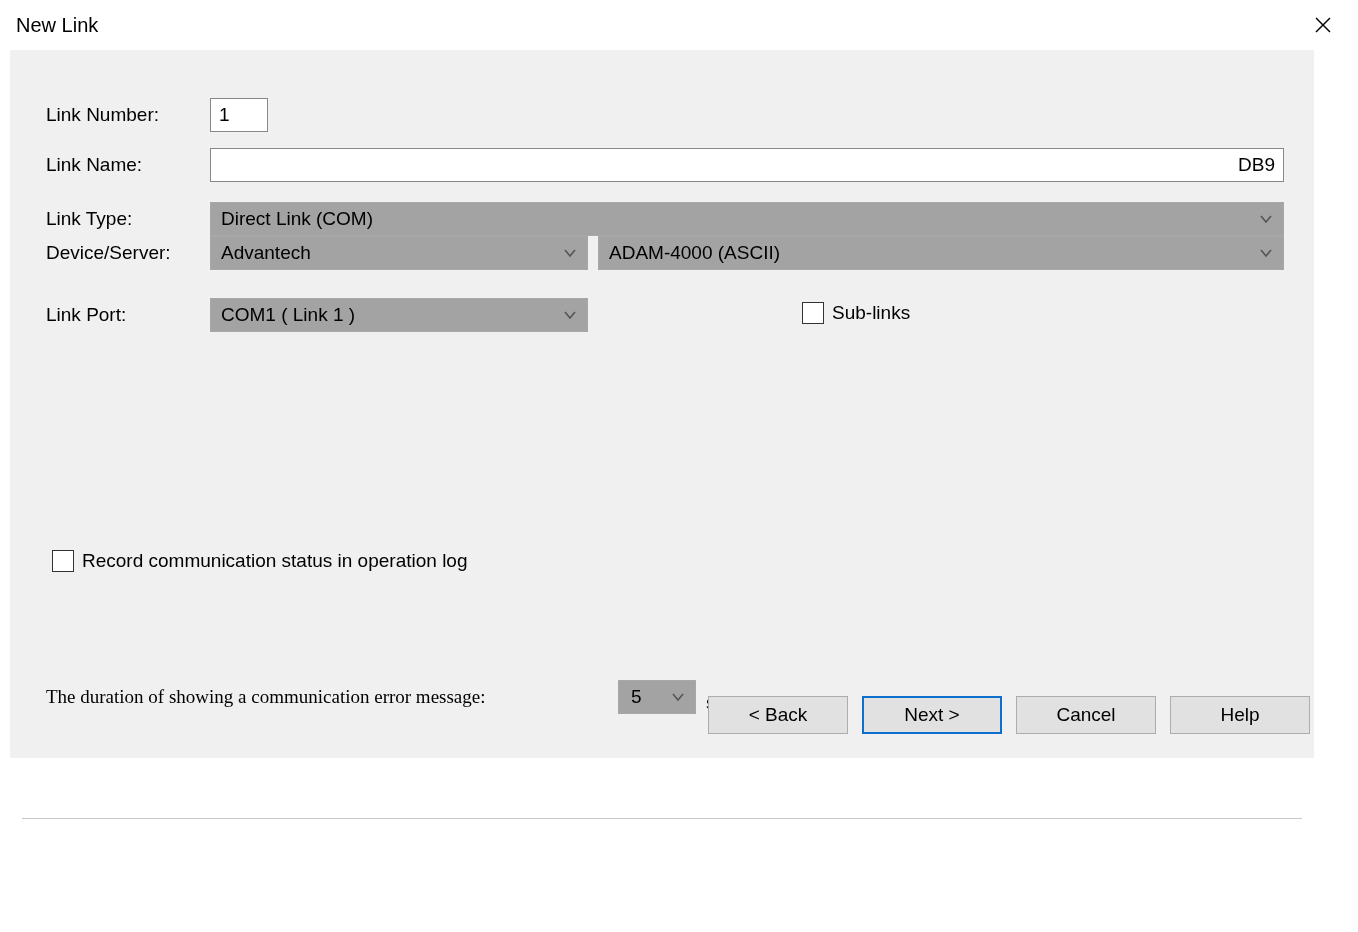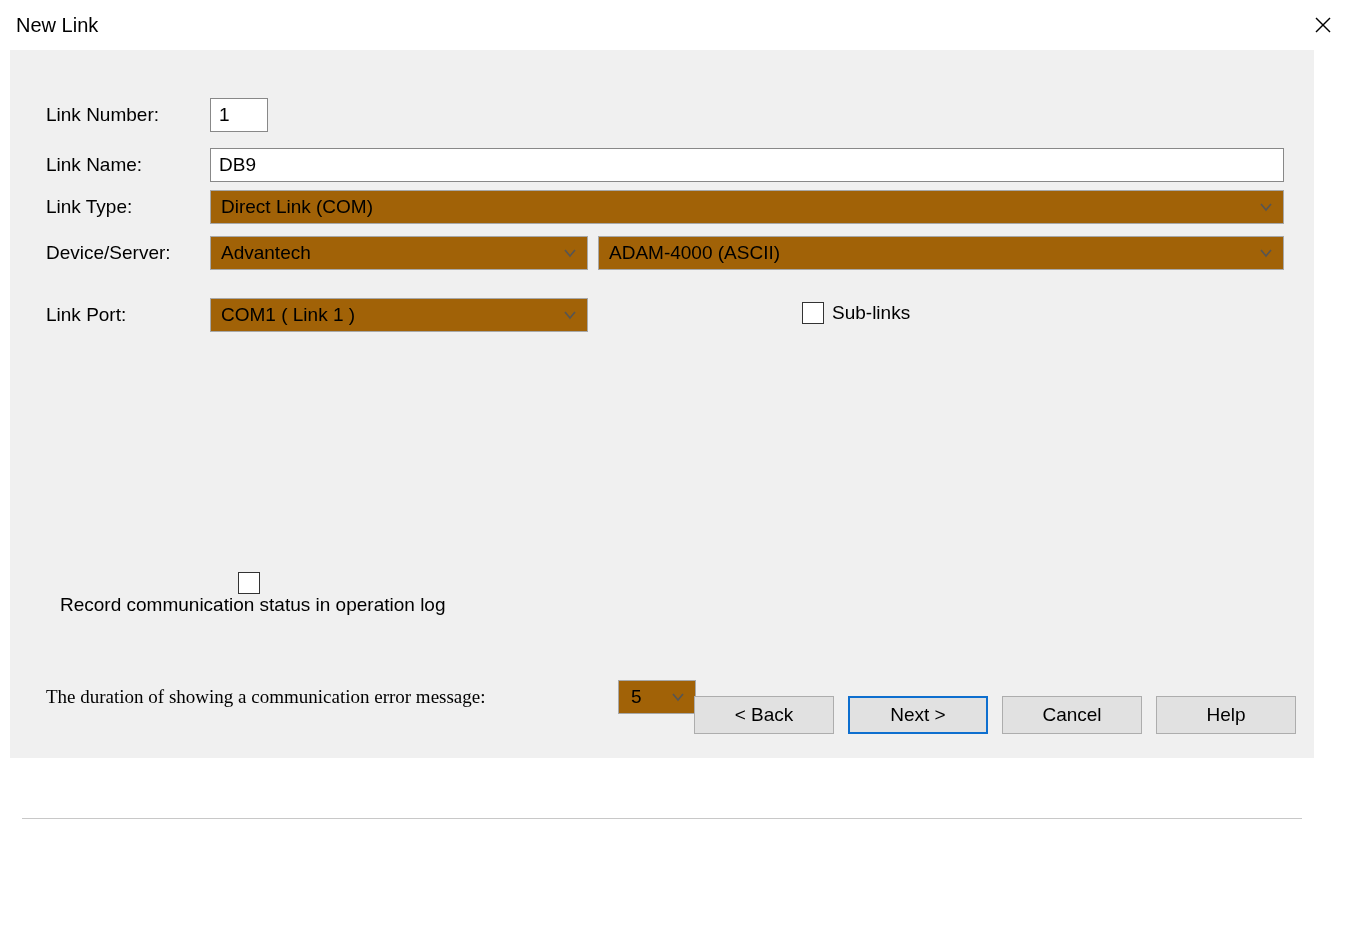--- a/index.html
+++ b/index.html
@@ -65,24 +65,25 @@
   font-size: 19px;
   height: 34px;
   outline: none;
 }
 .numbox {
   width: 58px;
   text-align: left;
 }
 .wide {
   width: 1074px;
+  text-align: right;
 }
 .combo {
   position: relative;
-  background: #a16207;
+  background: #a3a3a3;
   border: 1px solid #a8a8a8;
   height: 34px;
   display: flex;
   align-items: center;
   padding: 0 32px 0 10px;
   font-size: 19px;
   cursor: default;
 }
 .combo .chev {
   position: absolute;
@@ -110,21 +111,21 @@
   position: absolute;
   left: 12px;
   right: 12px;
   top: 768px;
   height: 1px;
   background: #c8c8c8;
 }
 .buttons {
   position: absolute;
   bottom: 24px;
-  right: 18px;
+  right: 4px;
   display: flex;
   gap: 14px;
 }
 .btn {
   width: 140px;
   height: 38px;
   background: #e1e1e1;
   border: 1px solid #adadad;
   font-size: 19px;
   display: flex;
@@ -155,21 +156,21 @@
   <div class="form-row" style="left:36px; top:48px;">
     <div class="label" style="width:164px;">Link Number:</div>
     <input class="textbox numbox" value="1" style="">
   </div>
 
   <div class="form-row" style="left:36px; top:98px;">
     <div class="label" style="width:164px;">Link Name:</div>
     <input class="textbox wide" value="DB9" style="">
   </div>
 
-  <div class="form-row" style="left:36px; top:140px;justify-content:flex-end;">
+  <div class="form-row" style="left:36px; top:152px;justify-content:flex-end;">
     <div class="label" style="width:164px;">Link Type:</div>
     <div class="combo" style="width:1074px;">
       <span>Direct Link (COM)</span>
       <span class="chev">
           <svg viewBox="0 0 14 14">
             <polyline points="2,4 7,10 12,4" fill="none" stroke="#555" stroke-width="1.6"></polyline>
           </svg>
         </span>
     </div>
   </div>
@@ -205,21 +206,21 @@
           </svg>
         </span>
     </div>
   </div>
 
   <div class="form-row" style="left:792px; top:252px;align-items:flex-end;">
     <span class="checkbox"></span>
     <span class="label" style="margin-left:8px;">Sub-links</span>
   </div>
 
-  <div class="form-row" style="left:42px; top:522px;flex-direction:column;">
+  <div class="form-row" style="left:42px; top:500px;">
     <span class="checkbox"></span>
     <span class="label" style="margin-left:8px;">Record communication status in operation log</span>
   </div>
 
   <div class="form-row" style="left:36px; top:630px;">
     <div class="label" style="width:572px;font-family:Liberation Serif, serif;">The duration of showing a communication error message:</div>
     <div class="combo" style="width:78px; padding-left:12px;">
       <span>5</span>
       <span class="chev">
           <svg viewBox="0 0 14 14">

